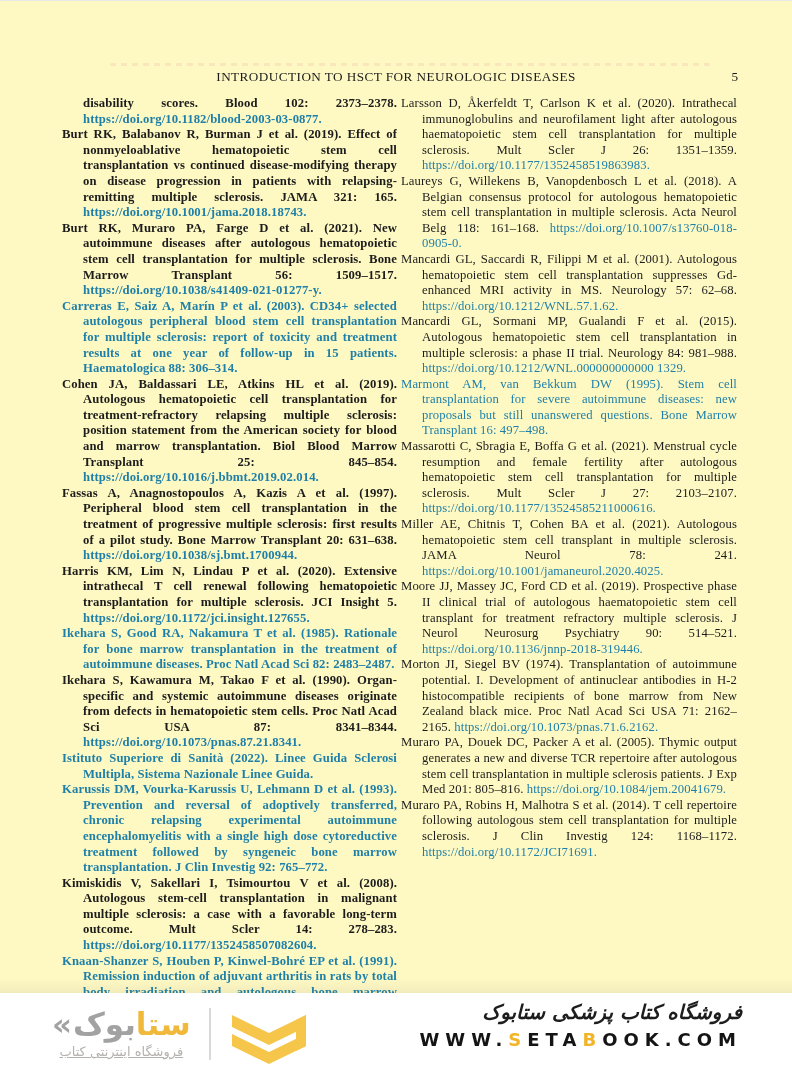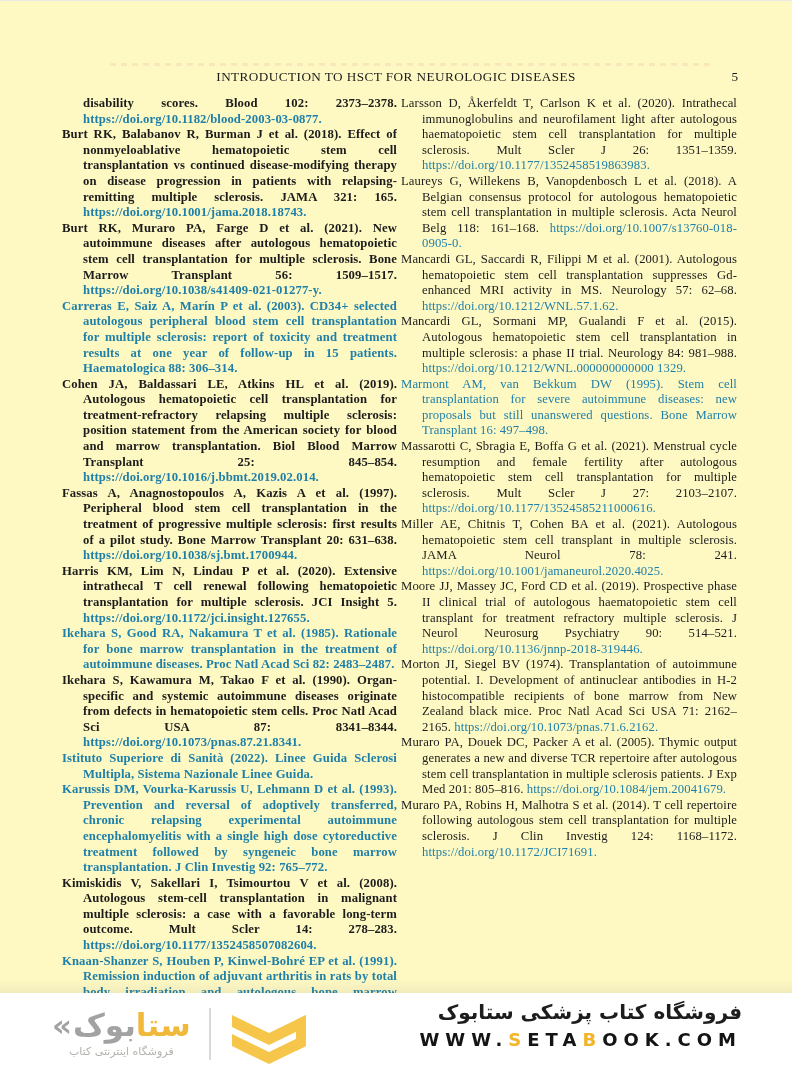--- a/index.html
+++ b/index.html
@@ -23,43 +23,43 @@
   .banner{position:absolute;left:0;bottom:0;width:792px;height:88px;background:#fff;}
   .banner::before{content:"";position:absolute;top:-14px;left:0;width:100%;height:14px;
         background:linear-gradient(180deg, rgba(120,115,108,0) 0%, rgba(120,115,108,.10) 100%);}
   .logo-block{position:absolute;left:52px;top:8px;display:flex;align-items:center;}
   .wordmark-wrap{display:flex;flex-direction:column;align-items:center;}
   .wordmark{display:flex;align-items:center;font-family:"DejaVu Sans", sans-serif;
         font-weight:bold;font-size:31px;line-height:1;}
   .guillemet{color:#a2a2a2;margin-right:1px;font-weight:bold;}
   .w-yellow{color:#f0b93b;}
   .w-gray{color:#a2a2a2;}
-  .tagline{font-family:"DejaVu Sans", sans-serif;font-size:11px;color:#b5b2ad;margin-top:4px;}
+  .tagline{font-family:"DejaVu Sans", sans-serif;font-size:13px;color:#b5b2ad;margin-top:4px;text-decoration:underline;}
   .logo-divider{width:2px;height:52px;background:#dbd9d5;margin:0 16px 0 18px;}
   .emblem{display:block;}
   .store-block{position:absolute;right:50px;top:4px;text-align:right;}
-  .store-title{font-family:"DejaVu Sans", sans-serif;font-size:20px;font-weight:600;color:#1d1d1d;line-height:1.5;}
+  .store-title{font-family:"DejaVu Sans", sans-serif;font-size:20px;font-weight:600;color:#1d1d1d;line-height:1.5;font-style:italic;}
   .website{font-family:"DejaVu Sans", sans-serif;font-size:18px;font-weight:bold;
         letter-spacing:6px;color:#141414;margin-top:2px;white-space:nowrap;}
   .web-dark{color:#141414;}
   .web-accent{color:#f2b527;}
 </style>
 </head>
 <body>
 
 <div class="page">
 
   <div class="bleed"></div>
 
   <div class="running-head">INTRODUCTION TO HSCT FOR NEUROLOGIC DISEASES</div>
   <div class="page-num">5</div>
 
   <div class="col col-left" id="col-left">
       <p class="ref cont"><span class="seg-text">disability scores. Blood 102: 2373–2378. </span><span class="seg-link">https://doi.org/10.1182/blood-2003-03-0877.</span></p>
-      <p class="ref"><span class="seg-text">Burt RK, Balabanov R, Burman J et al. (2018). Effect of nonmyeloablative hematopoietic stem cell transplantation vs continued disease-modifying therapy on disease progression in patients with relapsing-remitting multiple sclerosis. JAMA 321: 165. </span><span class="seg-link">https://doi.org/10.1001/jama.2018.18743.</span></p>
+      <p class="ref"><span class="seg-text">Burt RK, Balabanov R, Burman J et al. (2019). Effect of nonmyeloablative hematopoietic stem cell transplantation vs continued disease-modifying therapy on disease progression in patients with relapsing-remitting multiple sclerosis. JAMA 321: 165. </span><span class="seg-link">https://doi.org/10.1001/jama.2018.18743.</span></p>
       <p class="ref"><span class="seg-text">Burt RK, Muraro PA, Farge D et al. (2021). New autoimmune diseases after autologous hematopoietic stem cell transplantation for multiple sclerosis. Bone Marrow Transplant 56: 1509–1517. </span><span class="seg-link">https://doi.org/10.1038/s41409-021-01277-y.</span></p>
       <p class="ref"><span class="seg-teal">Carreras E, Saiz A, Marín P et al. (2003). CD34+ selected autologous peripheral blood stem cell transplantation for multiple sclerosis: report of toxicity and treatment results at one year of follow-up in 15 patients. Haematologica 88: 306–314.</span></p>
       <p class="ref"><span class="seg-text">Cohen JA, Baldassari LE, Atkins HL et al. (2019). Autologous hematopoietic cell transplantation for treatment-refractory relapsing multiple sclerosis: position statement from the American society for blood and marrow transplantation. Biol Blood Marrow Transplant 25: 845–854. </span><span class="seg-link">https://doi.org/10.1016/j.bbmt.2019.02.014.</span></p>
       <p class="ref"><span class="seg-text">Fassas A, Anagnostopoulos A, Kazis A et al. (1997). Peripheral blood stem cell transplantation in the treatment of progressive multiple sclerosis: first results of a pilot study. Bone Marrow Transplant 20: 631–638. </span><span class="seg-link">https://doi.org/10.1038/sj.bmt.1700944.</span></p>
       <p class="ref"><span class="seg-text">Harris KM, Lim N, Lindau P et al. (2020). Extensive intrathecal T cell renewal following hematopoietic transplantation for multiple sclerosis. JCI Insight 5. </span><span class="seg-link">https://doi.org/10.1172/jci.insight.127655.</span></p>
       <p class="ref"><span class="seg-teal">Ikehara S, Good RA, Nakamura T et al. (1985). Rationale for bone marrow transplantation in the treatment of autoimmune diseases. Proc Natl Acad Sci 82: 2483–2487.</span></p>
       <p class="ref"><span class="seg-text">Ikehara S, Kawamura M, Takao F et al. (1990). Organ-specific and systemic autoimmune diseases originate from defects in hematopoietic stem cells. Proc Natl Acad Sci USA 87: 8341–8344. </span><span class="seg-link">https://doi.org/10.1073/pnas.87.21.8341.</span></p>
       <p class="ref"><span class="seg-teal">Istituto Superiore di Sanità (2022). Linee Guida Sclerosi Multipla, Sistema Nazionale Linee Guida.</span></p>
       <p class="ref"><span class="seg-teal">Karussis DM, Vourka-Karussis U, Lehmann D et al. (1993). Prevention and reversal of adoptively transferred, chronic relapsing experimental autoimmune encephalomyelitis with a single high dose cytoreductive treatment followed by syngeneic bone marrow transplantation. J Clin Investig 92: 765–772.</span></p>
       <p class="ref"><span class="seg-text">Kimiskidis V, Sakellari I, Tsimourtou V et al. (2008). Autologous stem-cell transplantation in malignant multiple sclerosis: a case with a favorable long-term outcome. Mult Scler 14: 278–283. </span><span class="seg-link">https://doi.org/10.1177/1352458507082604.</span></p>

